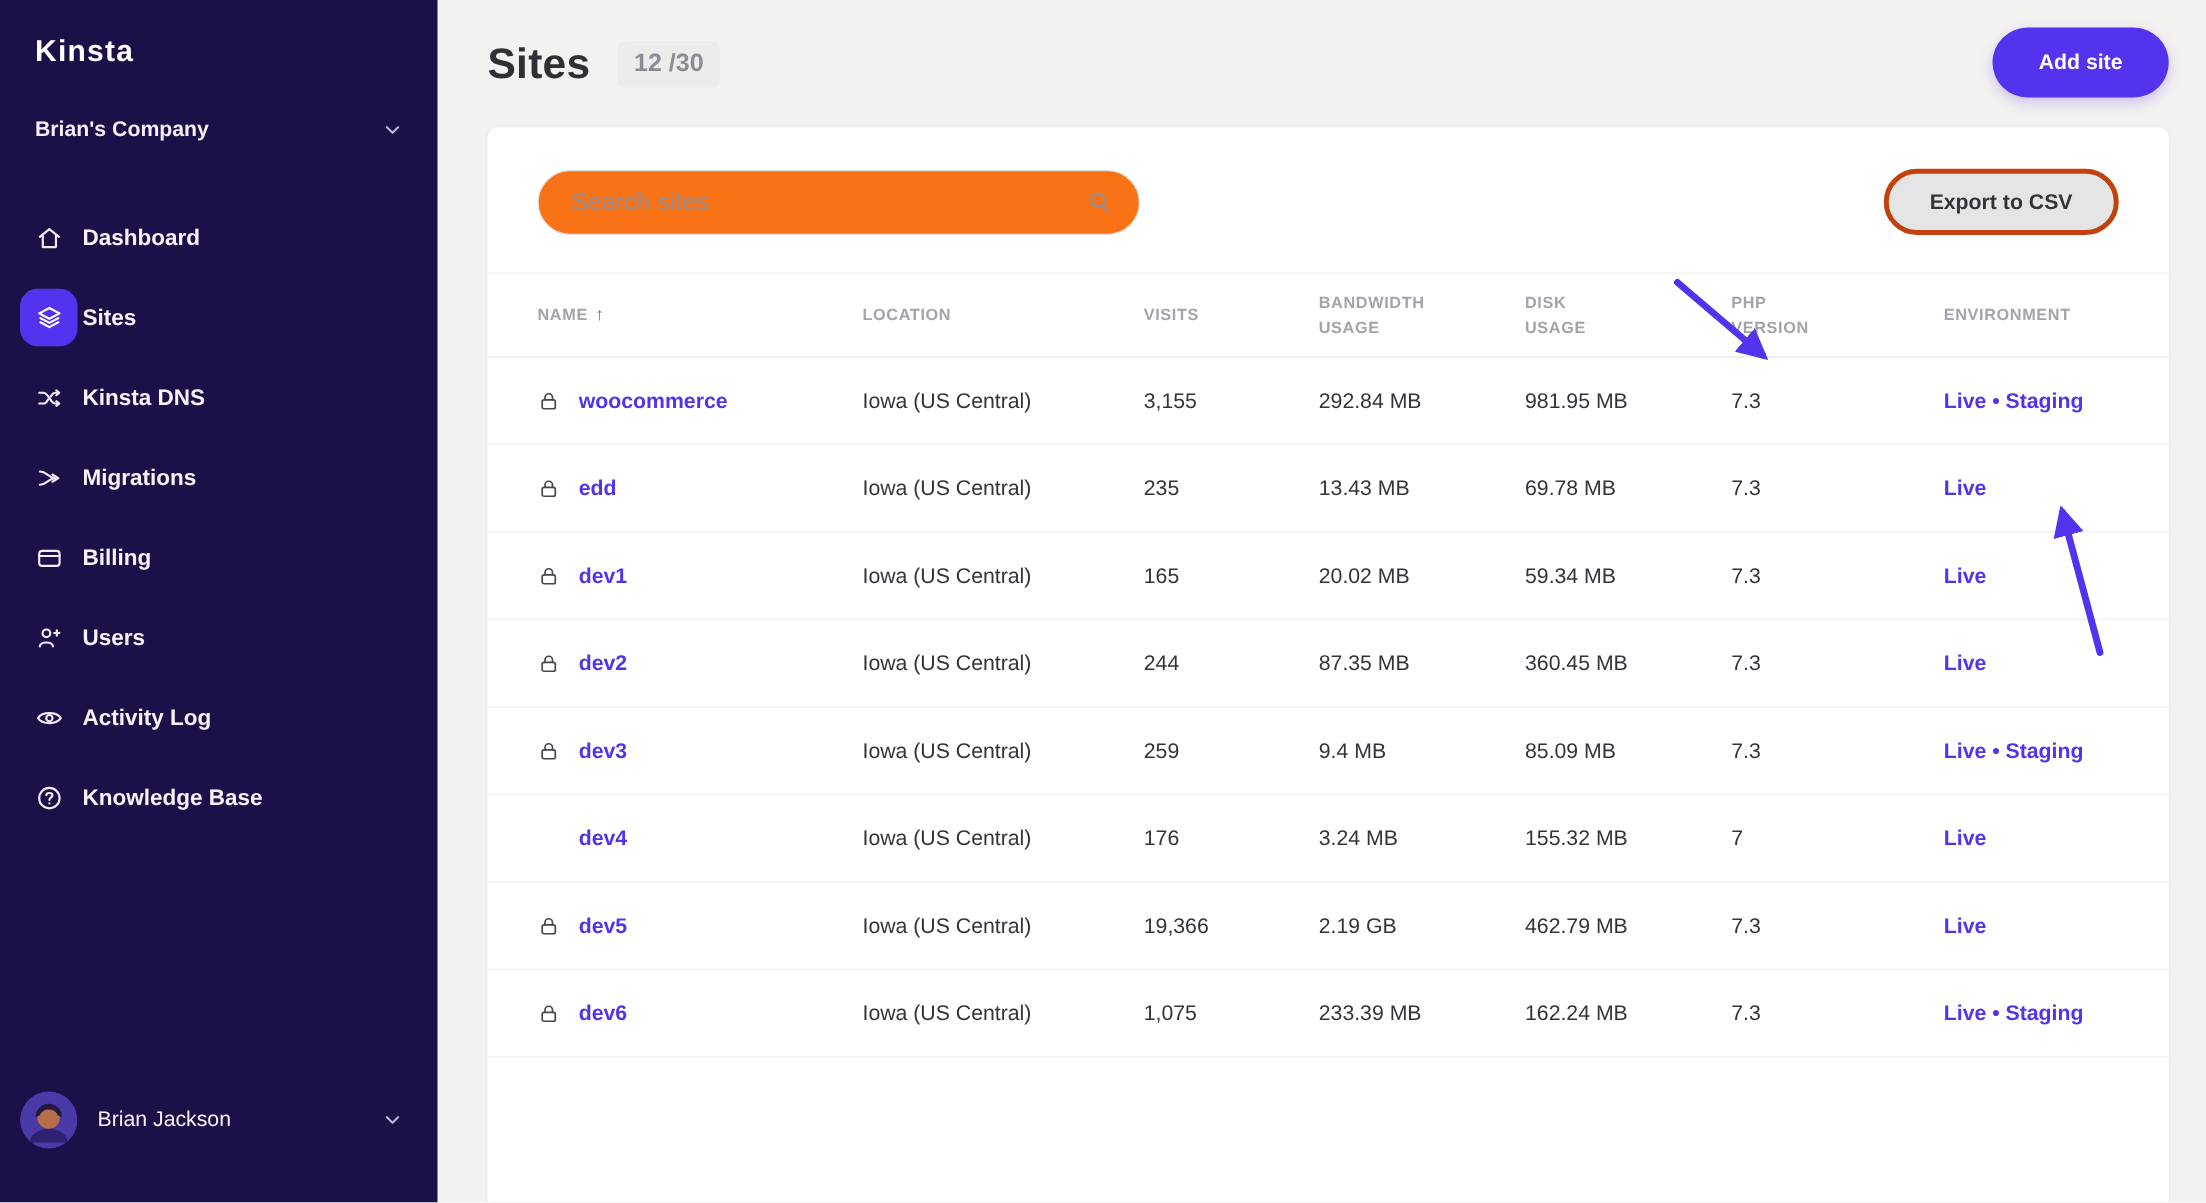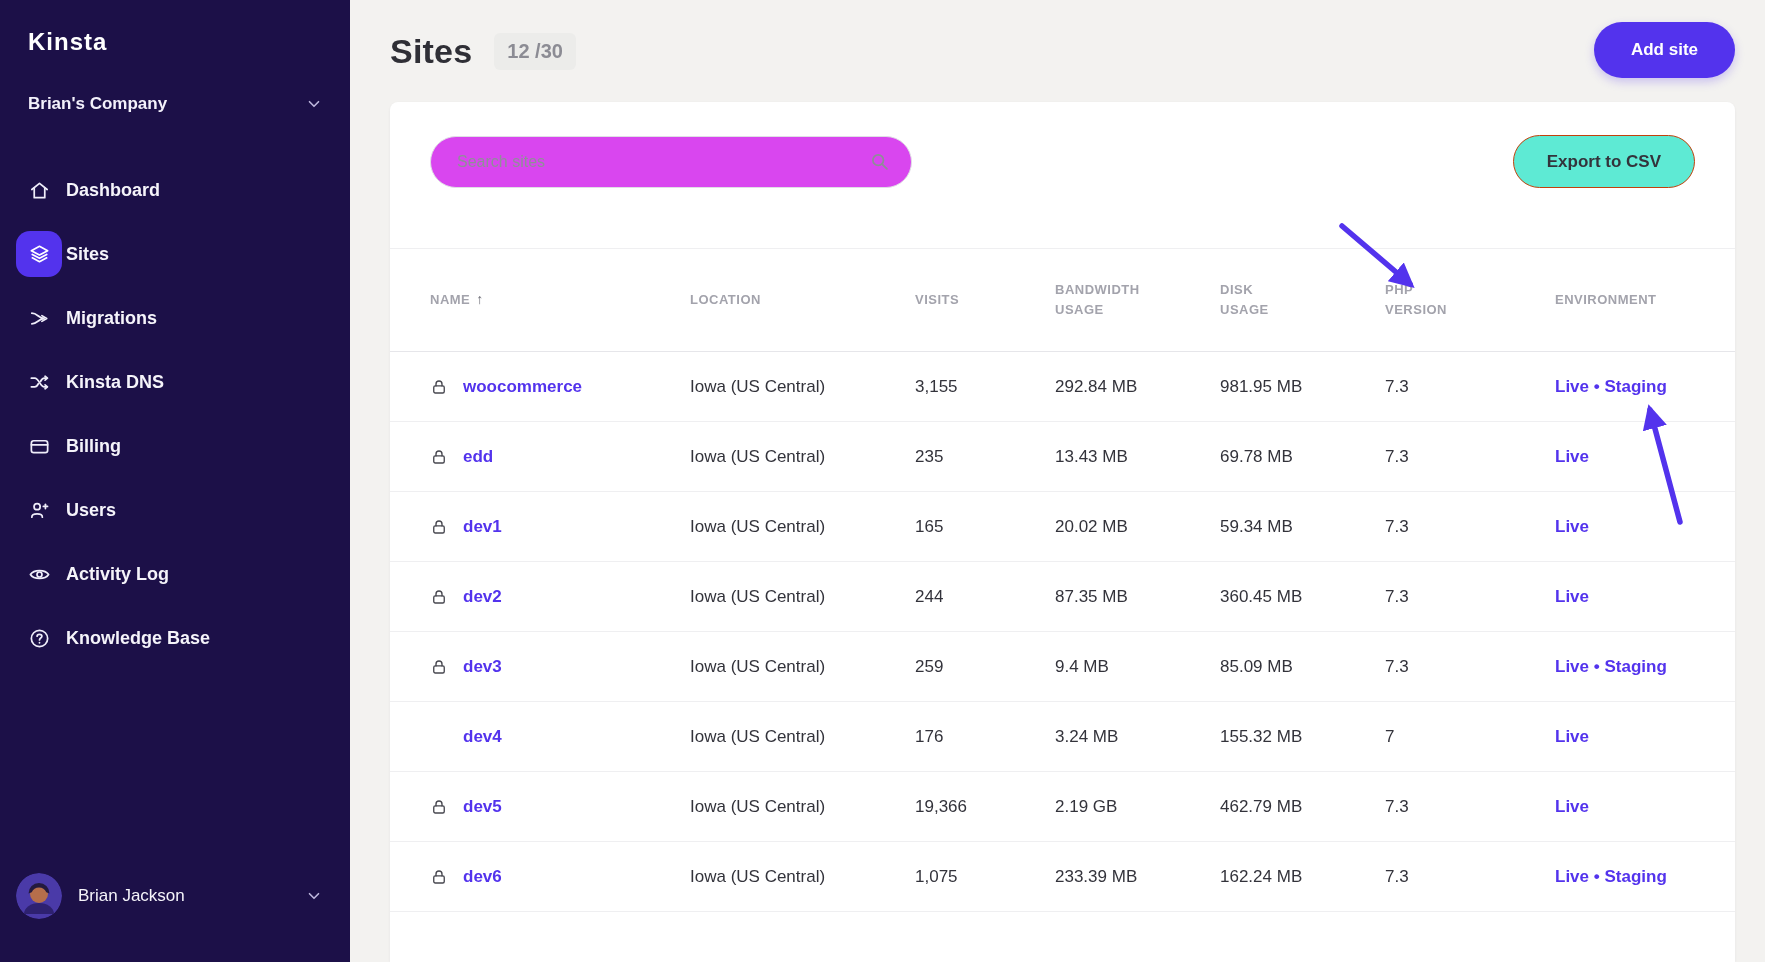--- a/index.html
+++ b/index.html
@@ -62,39 +62,39 @@
   }
 
   .card {
     margin-top:22px; background:#fff; border-radius:8px 8px 0 0;
     box-shadow:0 1px 3px rgba(30,25,60,0.06); flex:1; overflow:hidden;
   }
   .toolbar { position:relative; padding:34px 40px 30px 40px; }
   .search-wrap { position:relative; width:482px; }
   .search-input {
     width:100%; height:52px; border:1px solid #DFDFE4; border-radius:26px;
-    padding:0 52px 0 26px; font-size:16px; color:#33333B; font-family:inherit;
-    outline:none; background:#d946ef;
+    padding:0 52px 0 26px; font-size:20px; color:#33333B; font-family:inherit;
+    outline:none; background:#f97316;
   }
   .search-input::placeholder { color:#8F8F98; }
   .search-icon {
     position:absolute; right:22px; top:15px; width:21px; height:21px; color:#8E8E96; cursor:pointer;
   }
   .search-icon svg { width:21px; height:21px; }
   .export-btn {
     position:absolute; right:40px; top:33px; height:53px; padding:0 33px;
-    background:#5eead4; border:1px solid #c2410c; border-radius:27px;
+    background:#e5e5e5; border:4px solid #c2410c; border-radius:27px;
     font-size:17px; font-weight:700; color:#33333B; cursor:pointer; font-family:inherit;
   }
 
   .grid {
     display:grid; grid-template-columns:260px 225px 140px 165px 165px 170px 1fr;
     align-items:center; padding:0 40px;
   }
-  .thead { height:104px; border-top:1px solid #EFEFF1; border-bottom:1px solid #E6E6EA;margin-top:30px; }
+  .thead { height:68px; border-top:1px solid #EFEFF1; border-bottom:1px solid #E6E6EA; }
   .th {
     font-size:13px; font-weight:700; color:#A3A3AC; text-transform:uppercase;
     letter-spacing:0.5px; line-height:1.55; cursor:pointer;
   }
   .th .wrapw { display:inline-block; }
   .w-band { width:95px; }
   .w-disk { width:52px; }
   .w-php  { width:66px; }
   .sort { margin-left:6px; color:#6B6B74; font-size:14px; font-weight:400; }
 
@@ -142,38 +142,38 @@
               <path d="M12 3.5 L20.5 8 L12 12.5 L3.5 8 Z"></path>
               <path d="M4.5 12 L12 16 L19.5 12"></path>
               <path d="M4.5 15.5 L12 19.5 L19.5 15.5"></path>
             </svg>
           </span>
           <span class="nav-label">Sites</span>
         </div>
         <div class="nav-item">
           <span class="nav-icon">
             <svg viewBox="0 0 24 24" fill="none" stroke="currentColor" stroke-width="1.8" stroke-linecap="round" stroke-linejoin="round">
-              <path d="M4 6.5 C10 6.5 10.5 11.5 16.5 11.9"></path>
-              <path d="M4 17.5 C10 17.5 10.5 12.5 16.5 12.1"></path>
-              <path d="M14.5 9 L19.5 12 L14.5 15"></path>
-            </svg>
-          </span>
-          <span class="nav-label">Migrations</span>
-        </div>
-        <div class="nav-item">
-          <span class="nav-icon">
-            <svg viewBox="0 0 24 24" fill="none" stroke="currentColor" stroke-width="1.8" stroke-linecap="round" stroke-linejoin="round">
               <path d="M3.5 7.5 H7 C11.5 7.5 12.5 16.5 17 16.5 H19.5"></path>
               <path d="M3.5 16.5 H7 C8.8 16.5 9.9 15.1 10.8 13.3"></path>
               <path d="M13.2 10.7 C14.1 8.9 15.2 7.5 17 7.5 H19.5"></path>
               <path d="M17.8 5.5 L20.3 7.5 L17.8 9.5"></path>
               <path d="M17.8 14.5 L20.3 16.5 L17.8 18.5"></path>
             </svg>
           </span>
           <span class="nav-label">Kinsta DNS</span>
+        </div>
+        <div class="nav-item">
+          <span class="nav-icon">
+            <svg viewBox="0 0 24 24" fill="none" stroke="currentColor" stroke-width="1.8" stroke-linecap="round" stroke-linejoin="round">
+              <path d="M4 6.5 C10 6.5 10.5 11.5 16.5 11.9"></path>
+              <path d="M4 17.5 C10 17.5 10.5 12.5 16.5 12.1"></path>
+              <path d="M14.5 9 L19.5 12 L14.5 15"></path>
+            </svg>
+          </span>
+          <span class="nav-label">Migrations</span>
         </div>
         <div class="nav-item">
           <span class="nav-icon">
             <svg viewBox="0 0 24 24" fill="none" stroke="currentColor" stroke-width="1.8" stroke-linecap="round" stroke-linejoin="round">
               <rect x="3.5" y="6" width="17" height="12.5" rx="2.5"></rect>
               <path d="M3.5 10.2 H20.5"></path>
             </svg>
           </span>
           <span class="nav-label">Billing</span>
         </div>

